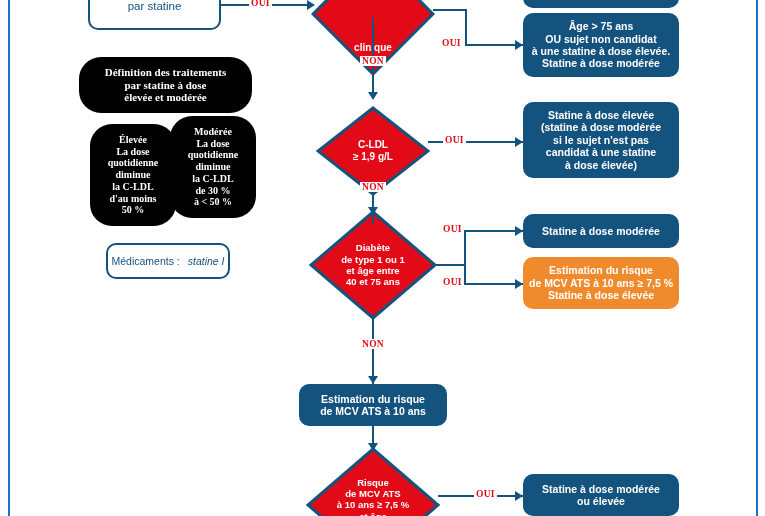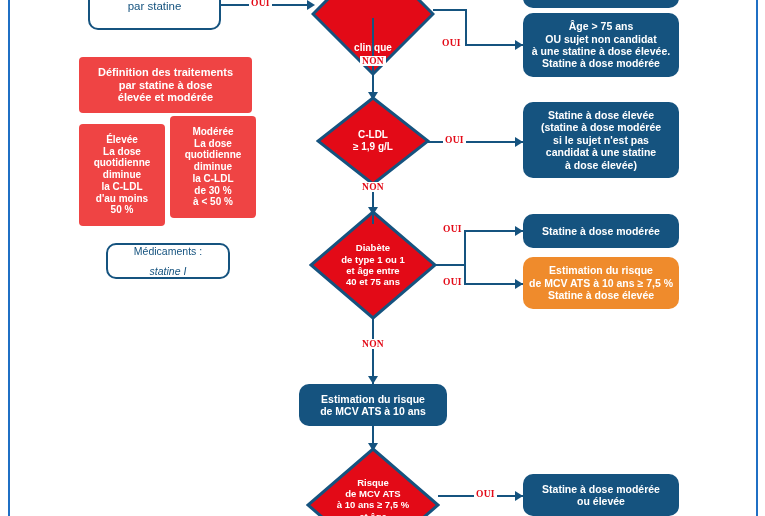--- a/index.html
+++ b/index.html
@@ -59,25 +59,26 @@
 
   .box-blue {
     background: #15537f;
     border-radius: 10px;
     color: #ffffff;
     font-size: 10.5px;
     font-weight: bold;
   }
 
   .box-red {
-    background: #ef4444;
-    border-radius: 4px;
+    background: #000000;
+    border-radius: 22px;
     color: #ffffff;
     font-size: 11px;
     font-weight: bold;
+    font-family: Liberation Serif, serif;
   }
 
   .box-orange {
     background: #ef8b2c;
     border-radius: 10px;
     color: #ffffff;
     font-size: 10.5px;
     font-weight: bold;
   }
 
@@ -149,49 +150,49 @@
   <div class="rule-left"></div>
   <div class="rule-right"></div>
 
   <div class="node box-white" style="left:88px; top:-28px; width:133px; height:58px; padding:4px 6px 6px;">pour un traitement
 par statine</div>
 
   <div class="node box-red" style="left:79px; top:57px; width:173px; height:56px; padding:4px 8px;">Définition des traitements
 par statine à dose
 élevée et modérée</div>
 
-  <div class="node box-red" style="left:79px; top:124px; width:86px; height:102px; padding:4px 6px; font-size:10px;">Élevée
+  <div class="node box-red" style="left:90px; top:124px; width:86px; height:102px; padding:4px 6px; font-size:10px;">Élevée
 La dose
 quotidienne
 diminue
 la C-LDL
 d'au moins
 50 %</div>
 
   <div class="node box-red" style="left:170px; top:116px; width:86px; height:102px; padding:4px 5px; font-size:10px;">Modérée
 La dose
 quotidienne
 diminue
 la C-LDL
 de 30 %
 à &lt; 50 %</div>
 
-  <div class="node box-white" style="left:106px; top:243px; width:124px; height:36px; flex-direction:column; font-size:10.5px;gap:8px;">
+  <div class="node box-white" style="left:106px; top:243px; width:124px; height:36px; font-size:10.5px;gap:8px;">
     <span>Médicaments :</span>
     <span class="italic">statine I</span>
   </div>
 
   <div class="diamond-wrap" style="left:311px; top:-48px; width:124px; height:68px;">
     <svg class="diamond-shape" viewBox="0 0 124 124" preserveAspectRatio="none" style="height:124px;">
       <polygon points="62,2 122,62 62,122 2,62" fill="#e30a17" stroke="#15537f" stroke-width="3"></polygon>
     </svg>
     <div class="diamond-label" style="height:124px; padding-top:34px;">clinique</div>
   </div>
 
-  <div class="diamond-wrap" style="left:316px; top:96px; width:114px; height:90px;">
+  <div class="diamond-wrap" style="left:316px; top:106px; width:114px; height:90px;">
     <svg class="diamond-shape" viewBox="0 0 114 90" preserveAspectRatio="none">
       <polygon points="57,2 112,45 57,88 2,45" fill="#e30a17" stroke="#15537f" stroke-width="3"></polygon>
     </svg>
     <div class="diamond-label">C-LDL
 ≥ 1,9 g/L</div>
   </div>
 
   <div class="diamond-wrap" style="left:309px; top:210px; width:128px; height:110px;">
     <svg class="diamond-shape" viewBox="0 0 128 110" preserveAspectRatio="none">
       <polygon points="64,2 126,55 64,108 2,55" fill="#e30a17" stroke="#15537f" stroke-width="3"></polygon>

